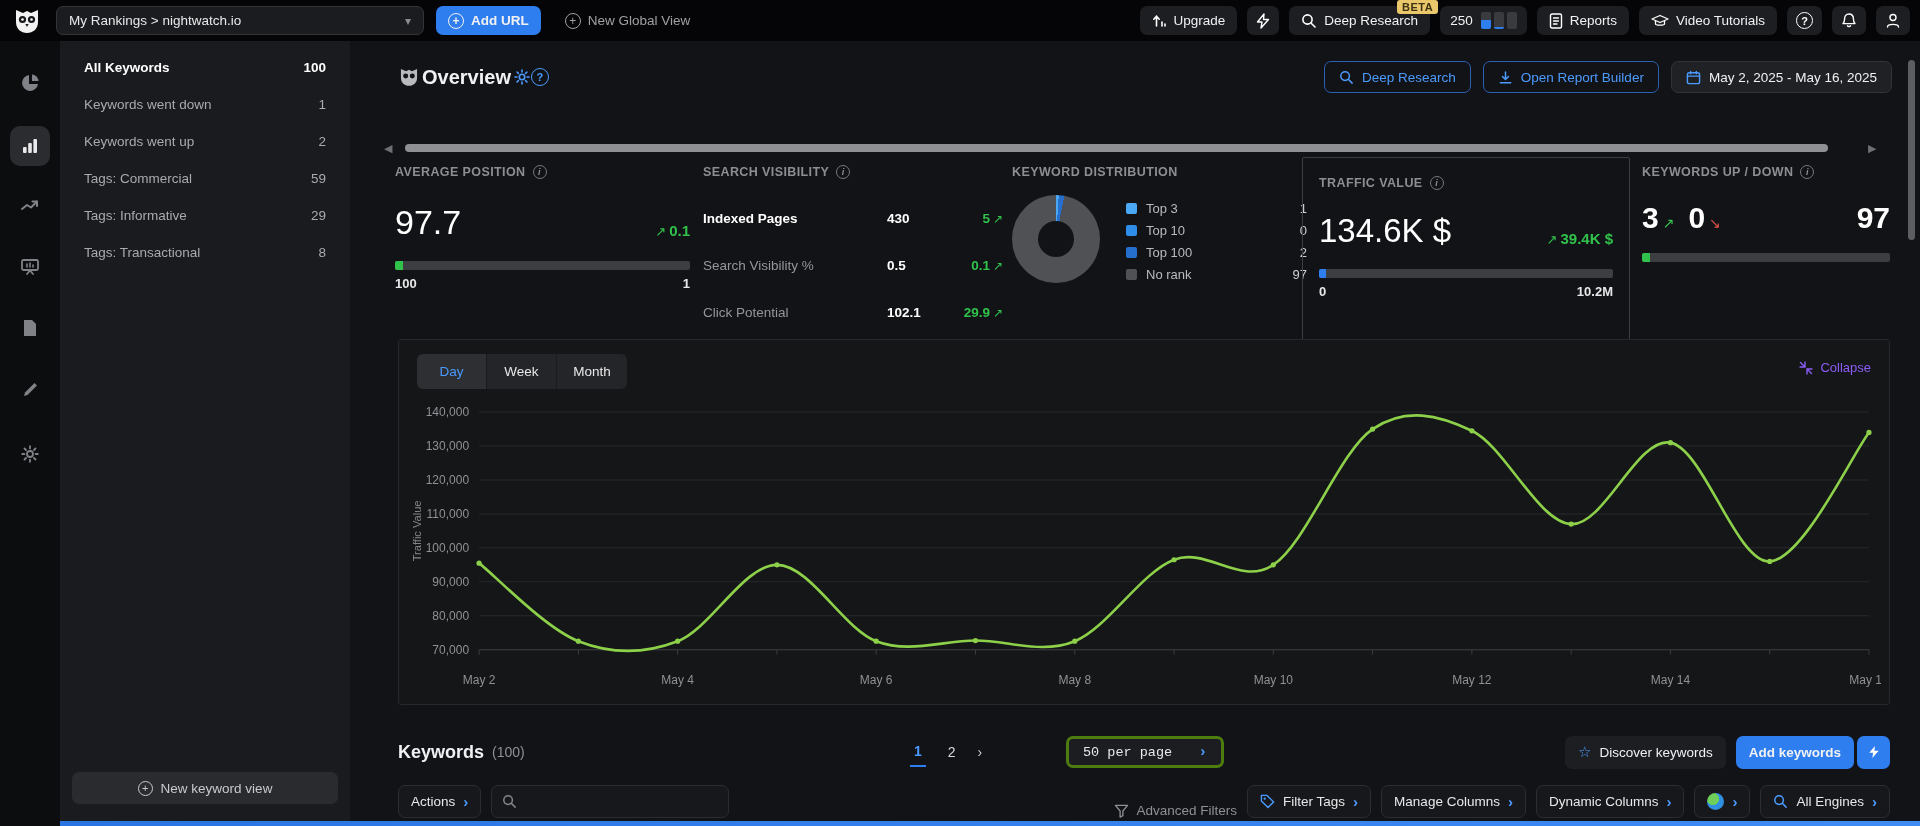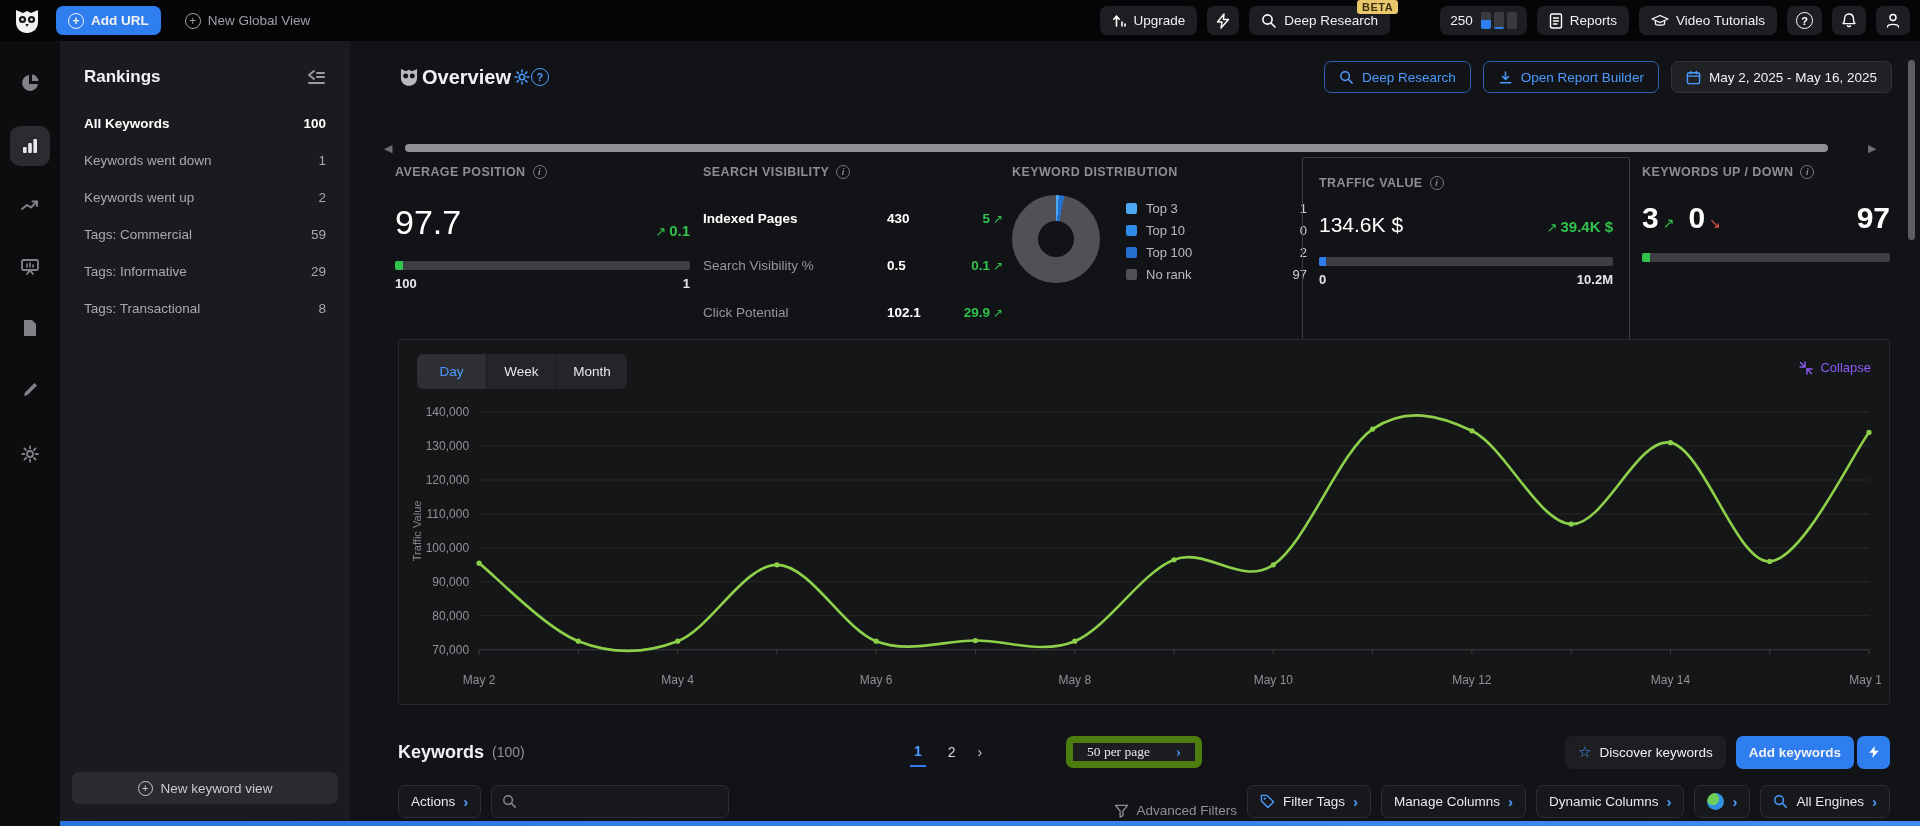--- a/index.html
+++ b/index.html
@@ -19,21 +19,21 @@
   .proj{width:368px; height:29px; background:#1b1c1f; border:1px solid #333438; border-radius:7px; display:flex; align-items:center; padding:0 12px; color:#e8e8ea; font-size:13.5px;}
   .proj .chev{margin-left:auto; color:#8a8b8f; font-size:12px;}
   .tbtn{height:29px; border:none; border-radius:7px; background:var(--btn); color:var(--text); display:flex; align-items:center; gap:7px; padding:0 12px; font-size:13.5px; font-family:inherit; cursor:pointer; white-space:nowrap;}
   .tbtn.blue{background:var(--accent); font-weight:700;}
   .tbtn.ghost{background:transparent; color:#9fa0a4;}
   .tbtn.iconic{padding:0 9px;}
   .plus-ring{display:inline-flex; width:16px; height:16px; border:1.4px solid currentColor; border-radius:50%; align-items:center; justify-content:center; font-size:12px; line-height:1;}
   .right-group{margin-left:auto; display:flex; align-items:center; gap:10px;}
   .badge-wrap{position:relative;}
   .beta{position:absolute; top:-6px; right:-8px; background:#eac76b; color:#3c3112; font-size:11px; font-weight:700; padding:1px 5px; border-radius:3px; letter-spacing:.5px;}
-  .credits{height:29px; background:var(--btn); border-radius:7px; display:flex; align-items:center; gap:8px; padding:0 10px; font-size:13.5px;margin-left:40px;}
+  .credits{height:29px; background:var(--btn); border-radius:7px; display:flex; align-items:center; gap:8px; padding:0 10px; font-size:13.5px;}
   .cbars{display:flex; gap:3px; align-items:flex-end; height:17px;}
   .cbar{width:10px; height:17px; border-radius:2px; background:#3a3b3f;}
   .cbar.f1{background:linear-gradient(to top, var(--accent) 55%, #3a3b3f 55%);}
   .cbar.f2{background:linear-gradient(to top, var(--accent) 12%, #3a3b3f 12%);}
   svg.ic{display:block;}
 
   
   .rail{position:absolute; left:0; top:41px; width:60px; bottom:0; background:var(--bg-rail);}
   .rail-item{position:absolute; left:10px; width:40px; height:40px; border-radius:10px; display:flex; align-items:center; justify-content:center; color:#808287; cursor:pointer;}
   .rail-item.active{background:#2b2c30; color:#e9e9ec;}
@@ -114,21 +114,21 @@
   text.ylab{fill:#85868a; font-size:11px;}
 
   
   .kw-head{position:absolute; left:48px; right:30px; top:692px; height:38px; display:flex; align-items:center;}
   .kw-title{font-size:18px; font-weight:700;}
   .kw-count{color:#909195; font-size:14px; margin-left:8px;}
   .pager{position:absolute; left:512px; display:flex; align-items:center; gap:18px; font-size:14px;}
   .pg{color:#d8d8db; cursor:pointer; padding:6px 4px;}
   .pg.active{color:var(--accent-text); border-bottom:2px solid var(--accent); font-weight:700;}
   .pg-arrow{color:#cfcfd3; cursor:pointer;}
-  .perpage{position:absolute; left:668px; height:32px; background:#1c1d20; border:7px solid #4d7c0f; border-radius:7px; color:#e8e8ea; display:flex; align-items:center; gap:26px; padding:0 14px; font-size:13.5px; font-family:Liberation Serif, serif; cursor:pointer;}
+  .perpage{position:absolute; left:668px; height:32px; background:#1c1d20; border:3px solid #4d7c0f; border-radius:7px; color:#e8e8ea; display:flex; align-items:center; gap:26px; padding:0 14px; font-size:13.5px; font-family:Liberation Mono, monospace; cursor:pointer;}
   .bluechev{color:var(--accent-text); font-size:15px; font-weight:700;}
   .kw-actions{margin-left:auto; display:flex; gap:10px; align-items:center;}
   .kbtn{height:33px; border-radius:7px; border:none; background:#1d1e21; color:var(--text); display:flex; align-items:center; gap:8px; padding:0 13px; font-size:13.5px; font-family:inherit; cursor:pointer; white-space:nowrap;}
   .kbtn.blue{background:var(--accent); font-weight:700;}
   .kbtn.square{width:33px; padding:0; justify-content:center;}
   .star{color:var(--accent-text); font-size:15px;}
 
   .kw-toolbar{position:absolute; left:48px; right:30px; top:742px; height:35px; display:flex; align-items:flex-end; gap:10px;}
   .fbtn{height:33px; border-radius:7px; border:1px solid #2c2d31; background:#17181b; color:#e8e8ea; display:flex; align-items:center; gap:8px; padding:0 12px; font-size:13.5px; font-family:inherit; cursor:pointer; white-space:nowrap;}
   .search-box{width:238px; height:33px; background:#17181b; border:1px solid #2c2d31; border-radius:7px; display:flex; align-items:center; padding:0 10px; gap:8px;}
@@ -149,20 +149,24 @@
     <div class="logo">
       <svg class="ic" width="30" height="30" viewBox="0 0 30 30">
         <path d="M4 4 L11 7 L15 5 L19 7 L26 4 L26 16 C26 23 21 27 15 27 C9 27 4 23 4 16 Z" fill="#f2f2f3"></path>
         <circle cx="10.5" cy="13.5" r="3.6" fill="#17181a"></circle>
           <circle cx="19.5" cy="13.5" r="3.6" fill="#17181a"></circle>
         <circle cx="10.5" cy="13.5" r="1.3" fill="#fff"></circle>
           <circle cx="19.5" cy="13.5" r="1.3" fill="#fff"></circle>
         <path d="M13.4 18 L16.6 18 L15 21 Z" fill="#17181a"></path>
       </svg>
     </div>
+    <div class="proj">
+      <span>My Rankings &gt; nightwatch.io</span>
+      <span class="chev">▾</span>
+    </div>
     <button class="tbtn blue">
       <span class="plus-ring">+</span>
       <span>Add URL</span>
     </button>
     <button class="tbtn ghost">
       <span class="plus-ring">+</span>
       <span>New Global View</span>
     </button>
 
     <div class="right-group">
@@ -269,29 +273,20 @@
       <svg class="ic" width="20" height="20" viewBox="0 0 20 20">
         <circle cx="10" cy="10" r="3" stroke="currentColor" stroke-width="1.8" fill="none"></circle>
         <g stroke="currentColor" stroke-width="1.8" stroke-linecap="round">
           <path d="M10 2.2 V4.4 M10 15.6 V17.8 M2.2 10 H4.4 M15.6 10 H17.8 M4.5 4.5 L6 6 M14 14 L15.5 15.5 M15.5 4.5 L14 6 M6 14 L4.5 15.5"></path>
         </g>
       </svg>
     </div>
   </nav>
 
   <aside class="subbar">
-    <div class="sub-head">
-      <span class="sub-title">Rankings</span>
-      <span class="sub-collapse">
-        <svg class="ic" width="20" height="16" viewBox="0 0 20 16">
-          <path d="M8 2 L3 6 L8 10" stroke="currentColor" stroke-width="2" fill="none" stroke-linecap="round" stroke-linejoin="round"></path>
-          <path d="M11 4 H18 M11 8 H18 M3 14 H18" stroke="currentColor" stroke-width="2" stroke-linecap="round"></path>
-        </svg>
-      </span>
-    </div>
     <div class="sub-item active" style="margin-top:8px">
       <span>All Keywords</span>
       <span class="cnt">100</span>
     </div>
     <div class="sub-item">
       <span>Keywords went down</span>
       <span class="cnt">1</span>
     </div>
     <div class="sub-item">
       <span>Keywords went up</span>
@@ -436,21 +431,21 @@
           </div>
         </div>
       </div>
 
       <div class="card tv" style="left:952px;width:328px">
         <div class="card-title">
           <span>TRAFFIC VALUE</span>
           <span class="info-ring">i</span>
         </div>
         <div class="bigrow" style="margin-top:24px">
-          <span class="bigval" style="font-size:21px">134.6K $</span>
+          <span class="bigval" style="font-size:33px">134.6K $</span>
           <span class="chg"><span class="arr">↗</span><span>39.4K $</span></span>
         </div>
         <div class="bar">
             <span class="fill" style="width:7px;background:var(--accent)"></span>
           </div>
         <div class="scale">
           <span>0</span>
           <span>10.2M</span>
         </div>
       </div>

